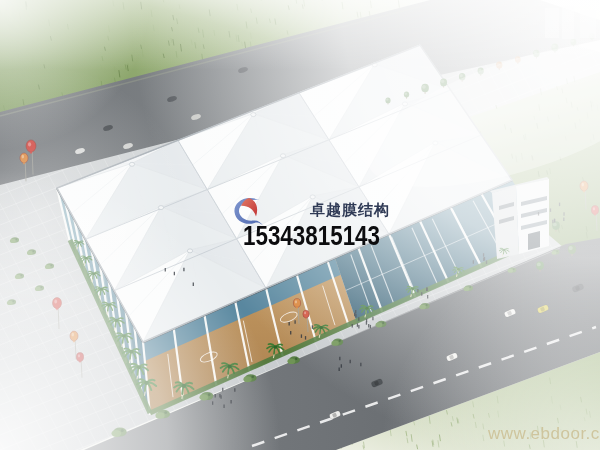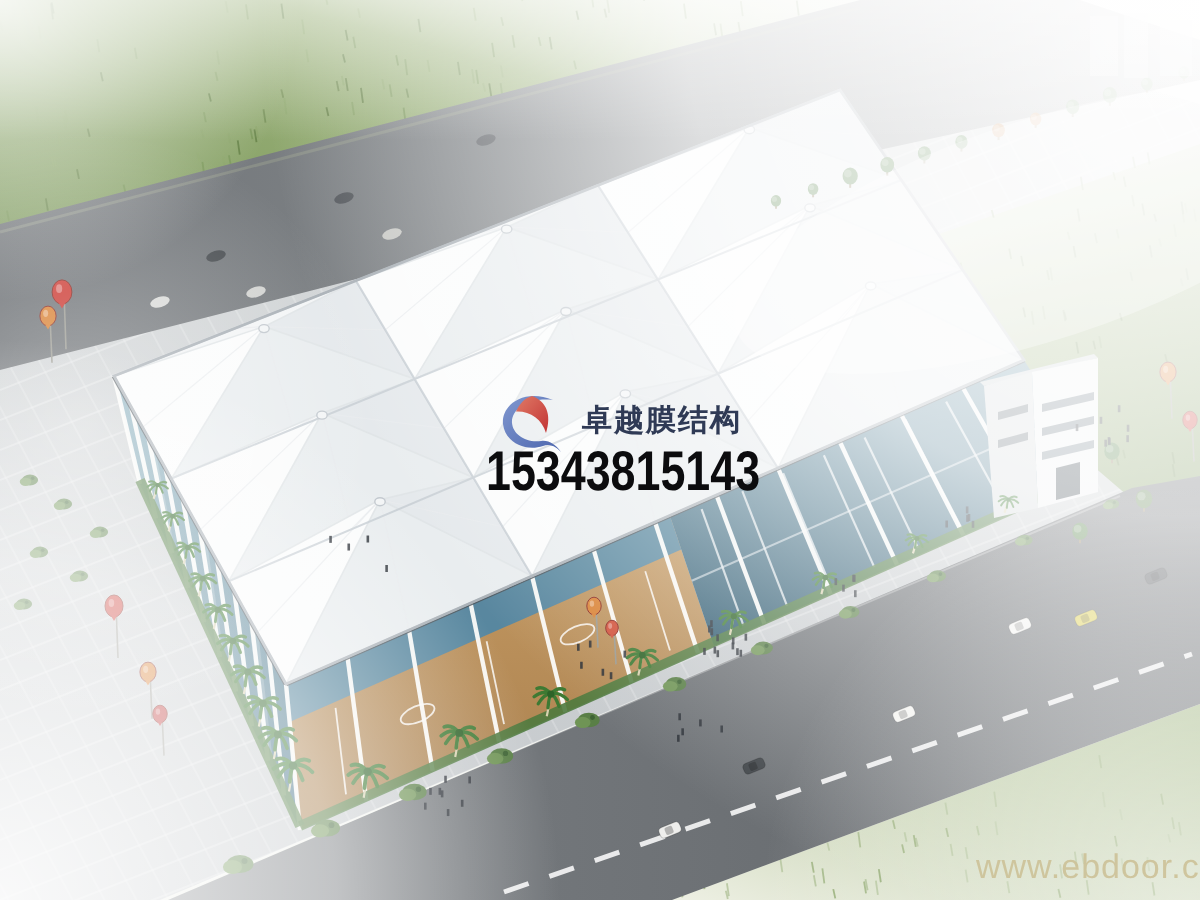--- a/index.html
+++ b/index.html
@@ -3,21 +3,21 @@
 <meta charset="utf-8">
 <style>
   html,body{margin:0;padding:0;background:#222;}
   .stage{
     position:relative;width:600px;height:450px;overflow:hidden;
     font-family:"Liberation Sans",sans-serif;
     background:#f1f3ee;
   }
   .stage svg.scene{position:absolute;left:0;top:0;}
   
-  .wm-center{position:absolute;left:248px;top:197px;display:flex;align-items:flex-start;pointer-events:none;}
+  .wm-center{position:absolute;left:231px;top:197px;display:flex;align-items:flex-start;pointer-events:none;gap:36px;}
   .wm-logo{width:34px;height:30px;display:block;}
   .wm-company{
     margin-left:9px;margin-top:4px;
     font-size:15px;font-weight:700;letter-spacing:1px;
     color:#2f3a55;white-space:nowrap;
     font-family:"Liberation Sans","DejaVu Sans",sans-serif;
   }
   .wm-phone{
     position:absolute;left:243px;top:220px;
     font-size:28px;font-weight:700;color:#0c0c0e;

